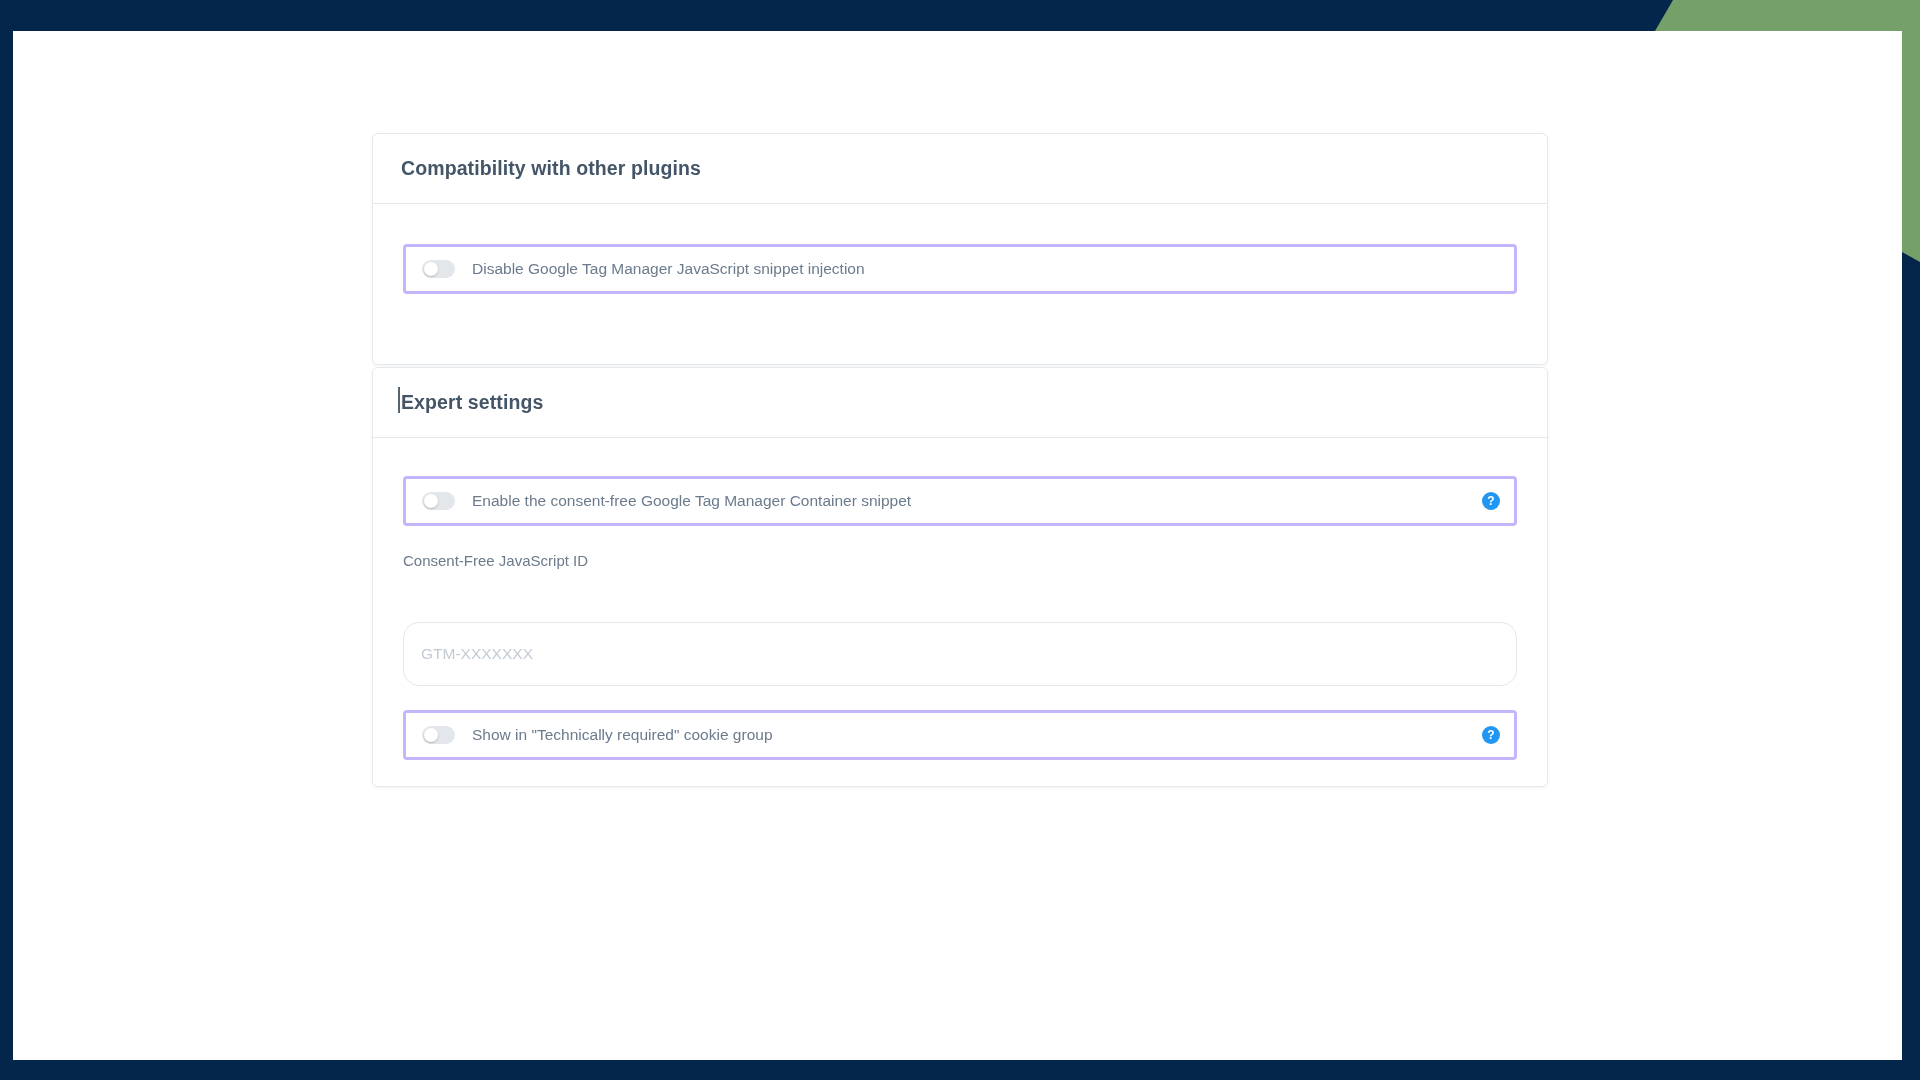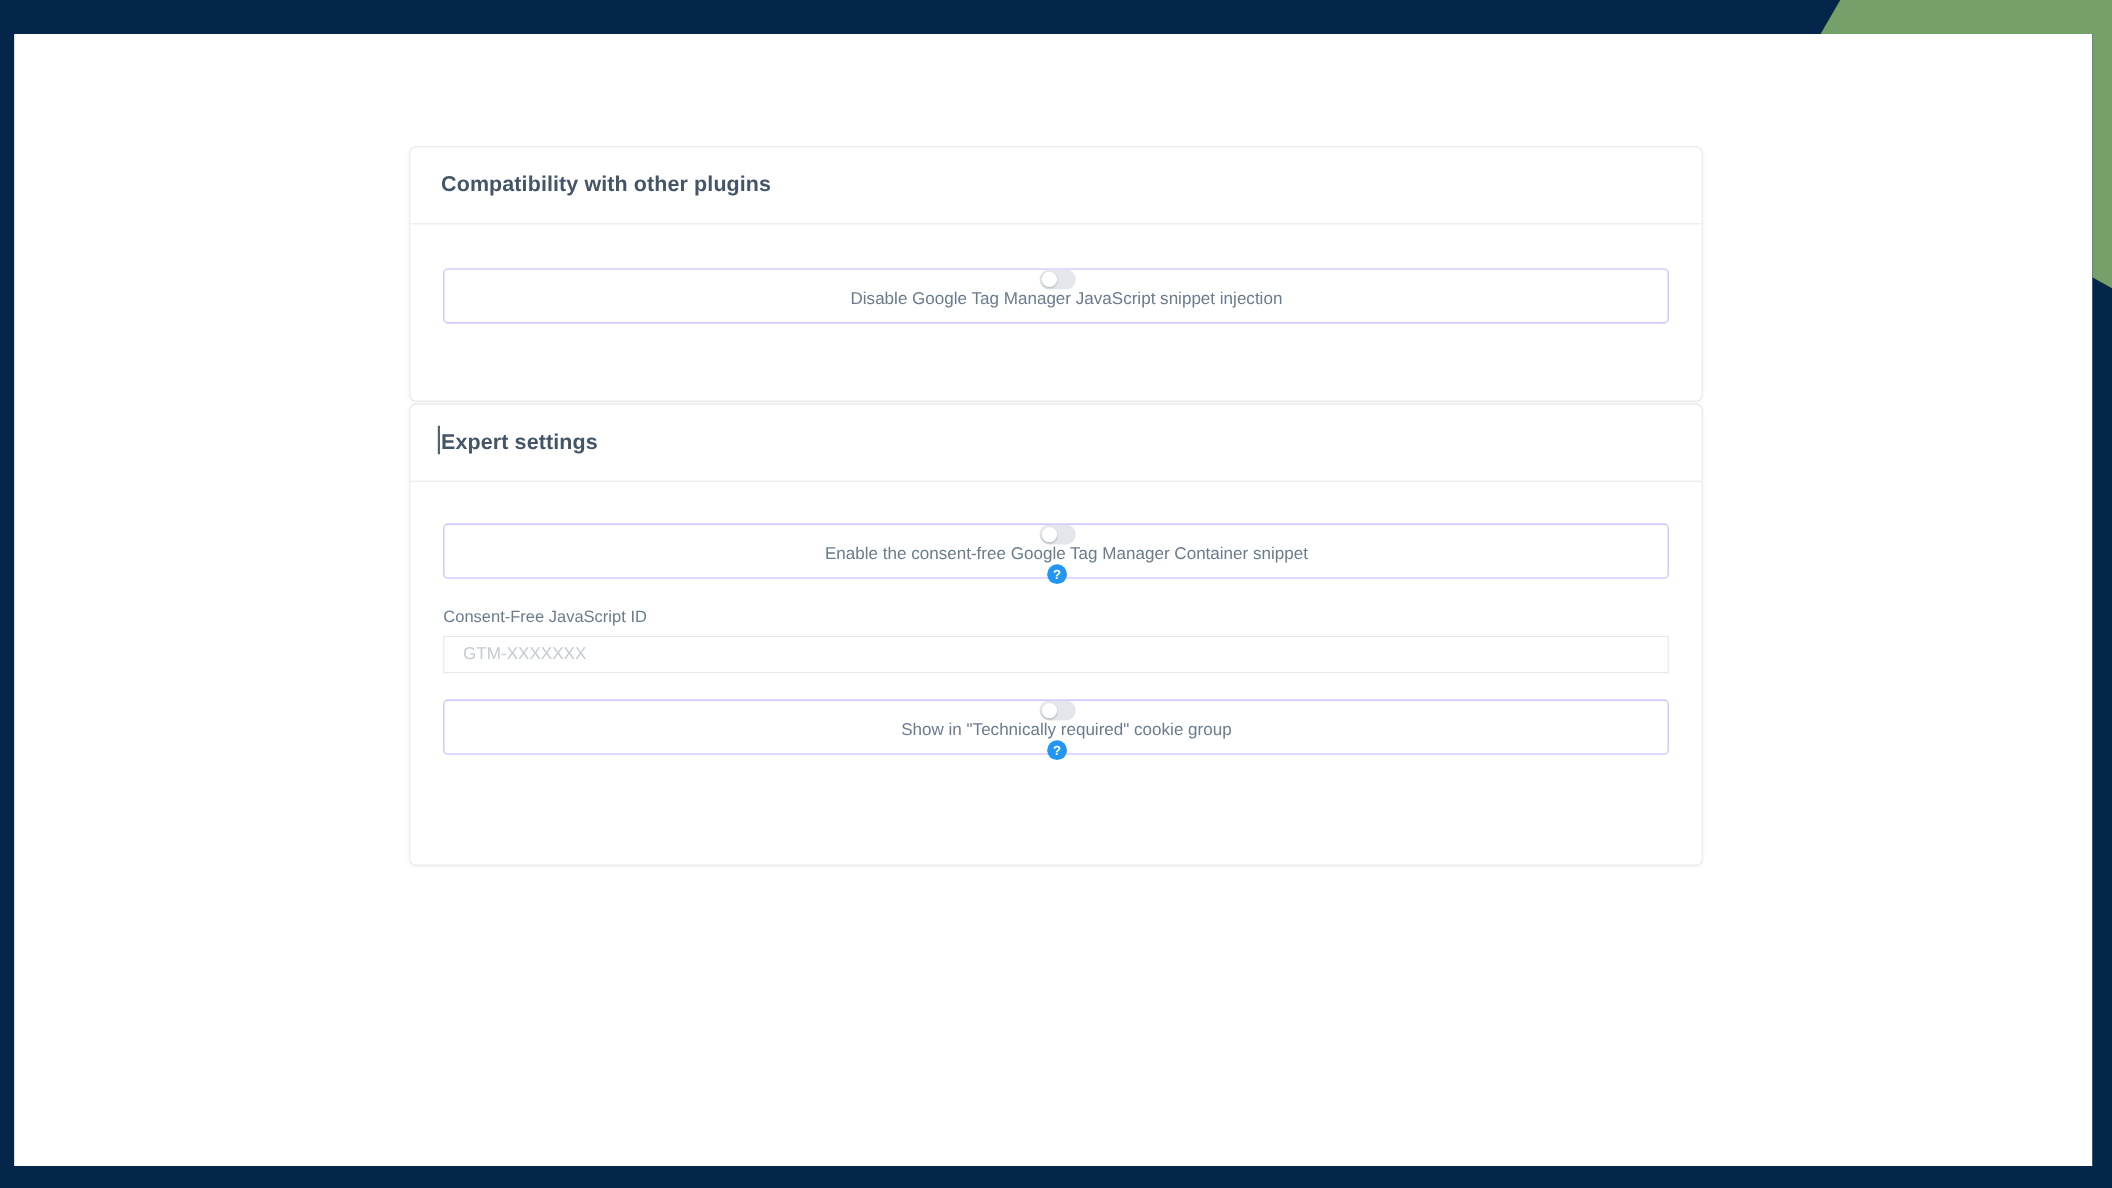--- a/index.html
+++ b/index.html
@@ -112,25 +112,24 @@
     width: 2px;
     height: 26px;
     background: #55636f;
   }
 
   
   .toggle-row {
     display: flex;
     align-items: center;
     height: 50px;
-    border: 1px solid #c4b5fd;
+    border: 3px solid #c4b5fd;
     border-radius: 4px;
     background: #ffffff;
     padding: 0 14px 0 16px;
-    flex-direction: column;
   }
 
   .switch {
     width: 33px;
     height: 18px;
     border-radius: 9px;
     background: #e3e7eb;
     position: relative;
     flex: 0 0 auto;
     cursor: pointer;
@@ -176,29 +175,30 @@
 
   .field-label {
     font-size: 15px;
     color: #6b7b8c;
     margin-bottom: 9px;
     display: block;
   }
 
   .field-input {
     width: 100%;
-    height: 34px;
+    height: 64px;
     border: 1px solid #e4e8ec;
-    border-radius: 0;
+    border-radius: 16px;
     background: #ffffff;
     font-family: "Liberation Sans", sans-serif;
     font-size: 15.5px;
     color: #6b7b8c;
     padding: 0 17px;
     outline: none;
+    margin-top: 44px;
   }
 
   .field-input::placeholder { color: #c2cbd4; }
 
   .row-gap { margin-top: 24px; }
 </style>
 </head>
 <body>
 
 <div id="frame-navy"></div>

